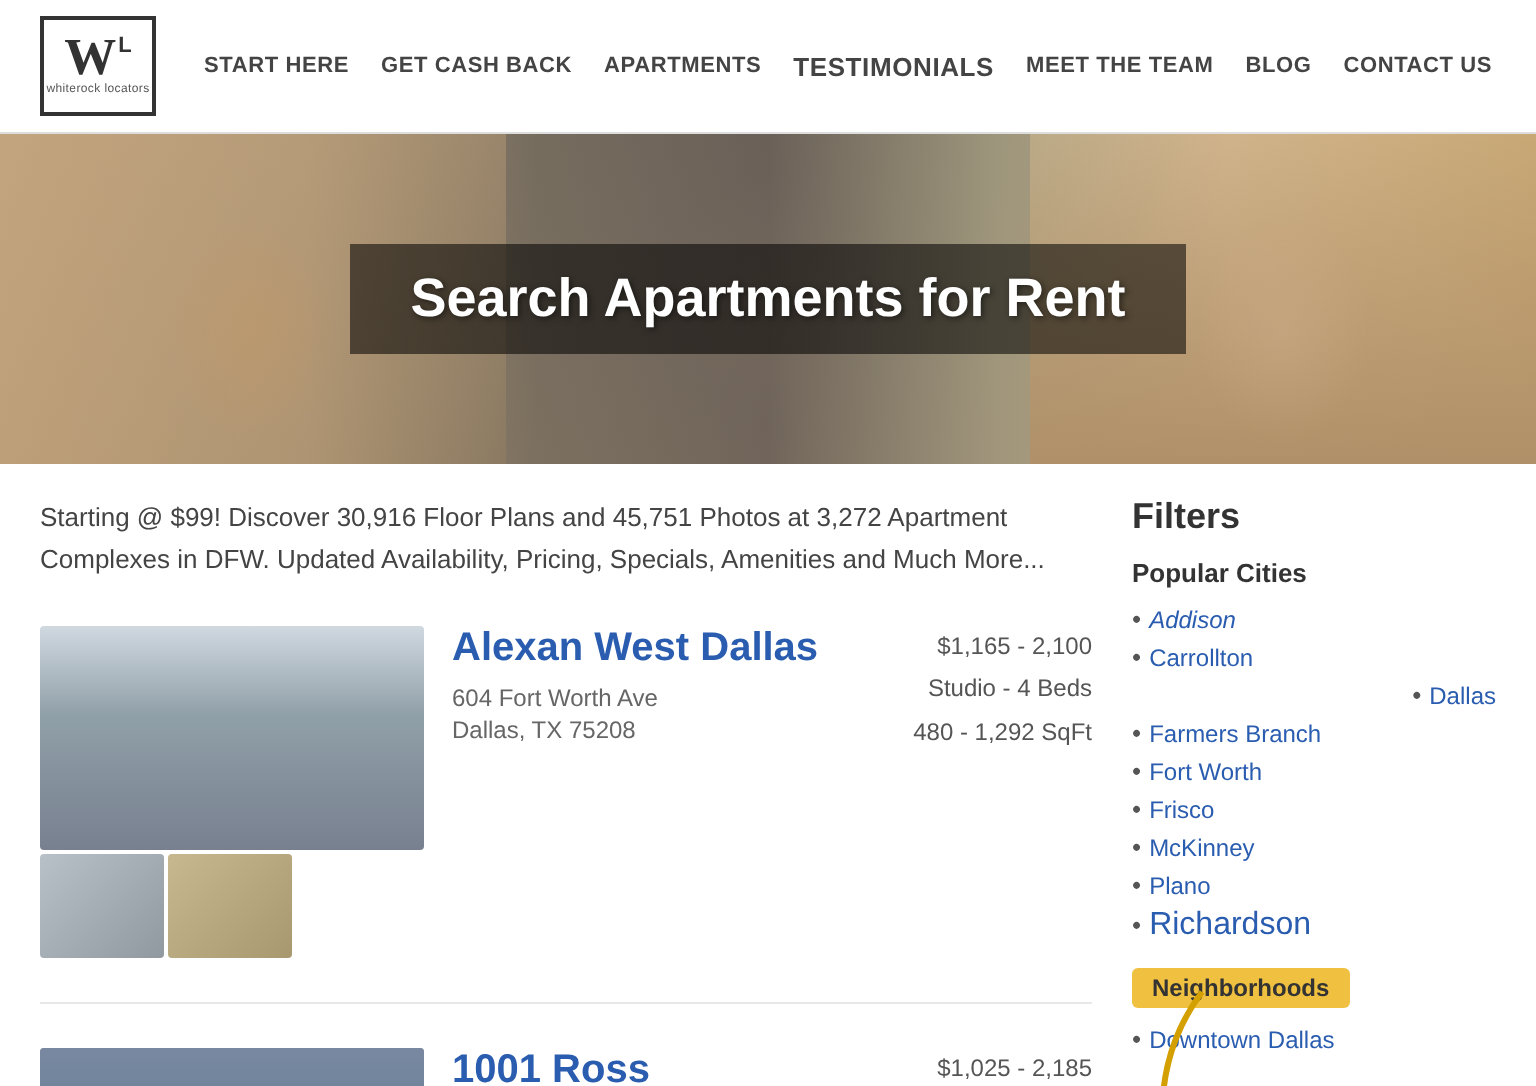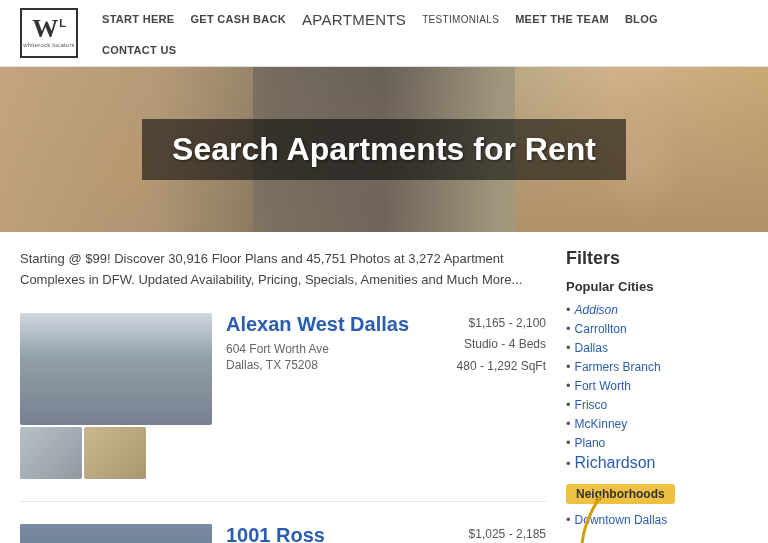--- a/index.html
+++ b/index.html
@@ -14,40 +14,40 @@
   <div style="width:58px; height:50px; border:2px solid #333; display:flex; flex-direction:column; align-items:center; justify-content:center; margin-right:24px; flex-shrink:0; position:relative;">
     <div style="display:flex; align-items:flex-start; line-height:1;">
       <span style="font-size:26px; font-weight:900; font-family:Georgia,serif; line-height:1;">W</span>
       <span style="font-size:11px; font-weight:bold; margin-top:2px; margin-left:1px;">L</span>
     </div>
     <span style="font-size:6px; color:#555; text-align:center; line-height:1.3; letter-spacing:0.2px;">whiterock locators</span>
   </div>
   <nav style="display:flex; align-items:center; gap:16px; flex-wrap:wrap;">
     <a href="#" style="text-decoration:none; color:#444; font-size:11px; font-weight:600; letter-spacing:0.3px;">START HERE</a>
     <a href="#" style="text-decoration:none; color:#444; font-size:11px; font-weight:600; letter-spacing:0.3px;">GET CASH BACK</a>
-    <a href="#" style="text-decoration:none; color:#444; font-size:15px; font-weight:400; letter-spacing:0.3px;">APARTMENTS</a>
-    <a href="#" style="text-decoration:none; color:#444; font-size:10px; font-weight:400; letter-spacing:0.3px;">TESTIMONIALS</a>
+    <a href="#" style="text-decoration:none; color:#444; font-size:11px; font-weight:700; letter-spacing:0.3px;">APARTMENTS</a>
+    <a href="#" style="text-decoration:none; color:#444; font-size:13px; font-weight:700; letter-spacing:0.3px;">TESTIMONIALS</a>
     <a href="#" style="text-decoration:none; color:#444; font-size:11px; font-weight:600; letter-spacing:0.3px;">MEET THE TEAM</a>
     <a href="#" style="text-decoration:none; color:#444; font-size:11px; font-weight:600; letter-spacing:0.3px;">BLOG</a>
     <a href="#" style="text-decoration:none; color:#444; font-size:11px; font-weight:600; letter-spacing:0.3px;">CONTACT US</a>
   </nav>
 </div>
 
 <div style="position:relative; height:165px; overflow:hidden; background:#888;">
 
   <div style="position:absolute; inset:0; background: linear-gradient(90deg, #c4a882 0%, #b09878 20%, #7a7060 35%, #6a6058 50%, #b0a888 65%, #d4b890 80%, #c8a870 100%);"></div>
 
   <div style="position:absolute; inset:0;">
     <div style="position:absolute; left:0; width:33%; height:100%; background:radial-gradient(ellipse 60px 80px at 50% 60%, #c8986050 0%, transparent 70%), linear-gradient(180deg,#c0a07860 0%,#a8886040 100%);"></div>
     <div style="position:absolute; left:33%; width:34%; height:100%; background:radial-gradient(ellipse 70px 90px at 50% 50%, #80706050 0%, transparent 70%), linear-gradient(180deg,#68605840 0%,#80706050 100%);"></div>
     <div style="position:absolute; right:0; width:33%; height:100%; background:radial-gradient(ellipse 60px 80px at 50% 60%, #d4b09050 0%, transparent 70%), linear-gradient(180deg,#c8a88050 0%,#b09068 100%);"></div>
   </div>
   <div style="position:absolute; inset:0; display:flex; align-items:center; justify-content:center;">
     <div style="background:rgba(0,0,0,0.55); padding:12px 30px;">
-      <h1 style="color:#fff; font-size:32px; font-weight:bold; text-shadow:1px 1px 3px rgba(0,0,0,0.5); white-space:nowrap;">Search Apartments for Rent</h1>
+      <h1 style="color:#fff; font-size:27px; font-weight:bold; text-shadow:1px 1px 3px rgba(0,0,0,0.5); white-space:nowrap;">Search Apartments for Rent</h1>
     </div>
   </div>
 </div>
 
 <div style="display:flex; padding:16px 20px; gap:20px;">
 
   <div style="flex:1; min-width:0;">
 
     <p style="font-size:13px; color:#444; line-height:1.65; margin-bottom:22px;">Starting @ $99! Discover 30,916 Floor Plans and 45,751 Photos at 3,272 Apartment Complexes in DFW. Updated Availability, Pricing, Specials, Amenities and Much More...</p>
 
@@ -104,21 +104,21 @@
     </div>
 
   </div>
 
   <div style="width:182px; flex-shrink:0;">
     <h2 style="font-size:18px; font-weight:bold; color:#333; margin-bottom:10px;">Filters</h2>
     <h3 style="font-size:13px; font-weight:bold; color:#333; margin-bottom:8px;">Popular Cities</h3>
     <ul style="list-style:none; padding:0; margin-bottom:4px;">
       <li style="margin-bottom:4px;"><span style="color:#555; margin-right:4px;">•</span><a href="#" style="color:#2a5db0; text-decoration:none; font-size:12px;font-style:italic;">Addison</a></li>
       <li style="margin-bottom:4px;"><span style="color:#555; margin-right:4px;">•</span><a href="#" style="color:#2a5db0; text-decoration:none; font-size:12px;">Carrollton</a></li>
-      <li style="margin-bottom:4px;"><span style="color:#555; margin-right:4px;">•</span><a href="#" style="color:#2a5db0; text-decoration:none; font-size:12px;">Dallas</a></li>
+      <li style="margin-bottom:4px;text-align:right;"><span style="color:#555; margin-right:4px;">•</span><a href="#" style="color:#2a5db0; text-decoration:none; font-size:12px;">Dallas</a></li>
       <li style="margin-bottom:4px;"><span style="color:#555; margin-right:4px;">•</span><a href="#" style="color:#2a5db0; text-decoration:none; font-size:12px;">Farmers Branch</a></li>
       <li style="margin-bottom:4px;"><span style="color:#555; margin-right:4px;">•</span><a href="#" style="color:#2a5db0; text-decoration:none; font-size:12px;">Fort Worth</a></li>
       <li style="margin-bottom:4px;"><span style="color:#555; margin-right:4px;">•</span><a href="#" style="color:#2a5db0; text-decoration:none; font-size:12px;">Frisco</a></li>
       <li style="margin-bottom:4px;"><span style="color:#555; margin-right:4px;">•</span><a href="#" style="color:#2a5db0; text-decoration:none; font-size:12px;">McKinney</a></li>
       <li style="margin-bottom:4px;"><span style="color:#555; margin-right:4px;">•</span><a href="#" style="color:#2a5db0; text-decoration:none; font-size:12px;">Plano</a></li>
       <li style="margin-bottom:4px;"><span style="color:#555; margin-right:4px;">•</span><a href="#" style="color:#2a5db0; text-decoration:none; font-size:16px;">Richardson</a></li>
     </ul>
 
     <div style="position:relative;">
       <div style="display:inline-block; background:#f0c040; color:#333; font-size:12px; font-weight:bold; padding:3px 10px; border-radius:3px; margin:8px 0 8px 0; cursor:pointer;">

